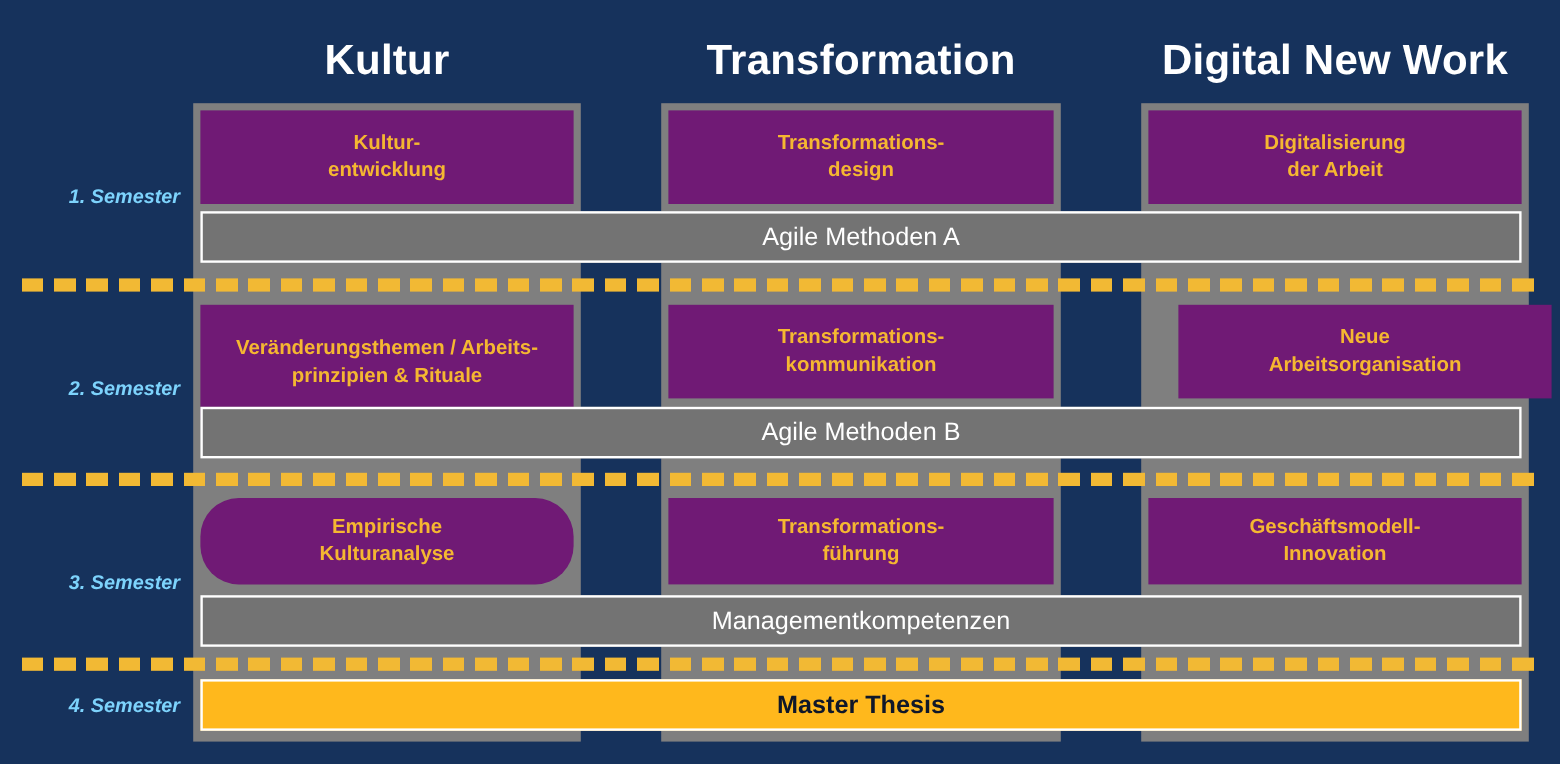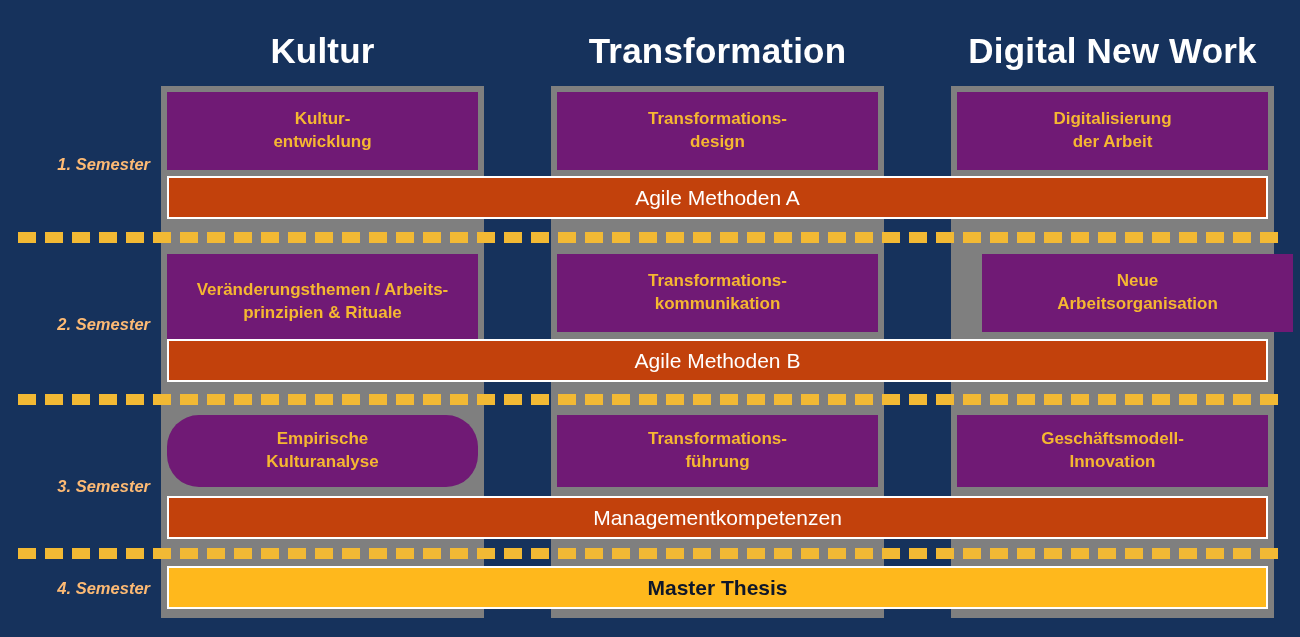--- a/index.html
+++ b/index.html
@@ -37,21 +37,21 @@
   #hdr-0 { left: 161px;  width: 323px; }
   #hdr-1 { left: 551px;  width: 333px; }
   #hdr-2 { left: 951px;  width: 323px; }
 
   
   .sem-label {
     position: absolute;
     left: 0px;
     width: 150px;
     text-align: right;
-    color: #fdba74;
+    color: #7dd3fc;
     font-size: 16.5px;
     font-weight: bold;
     font-style: italic;
     white-space: nowrap;
   }
 
   
   .grey-col {
     position: absolute;
     top: 86px;
@@ -86,21 +86,21 @@
     width: 1101px;
     box-sizing: border-box;
     border: 2px solid #ffffff;
     display: flex;
     align-items: center;
     justify-content: center;
     font-size: 21px;
     white-space: nowrap;
   }
   .band-blue {
-    background: #c2410c;
+    background: #737373;
     color: #ffffff;
     font-weight: normal;
   }
   .band-amber {
     background: #ffb81c;
     color: #0f172a;
     font-weight: bold;
   }
 
   

